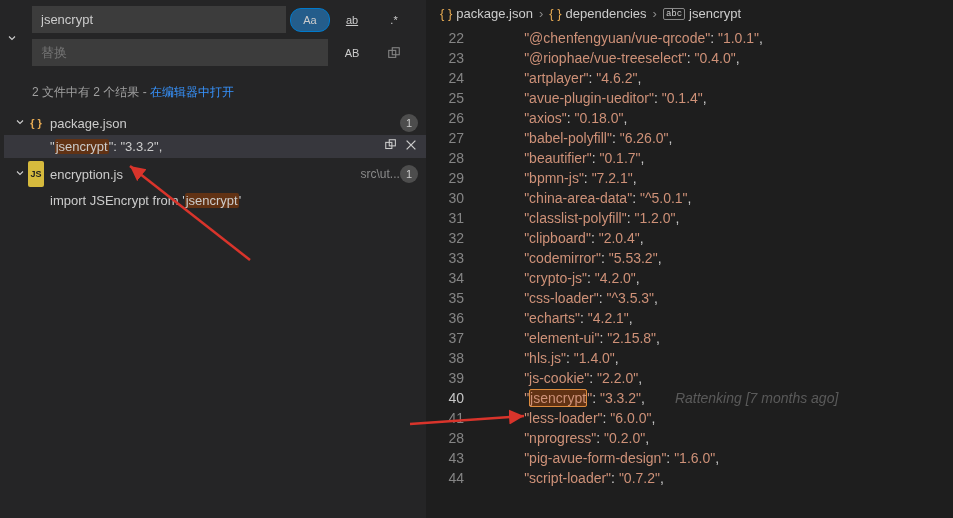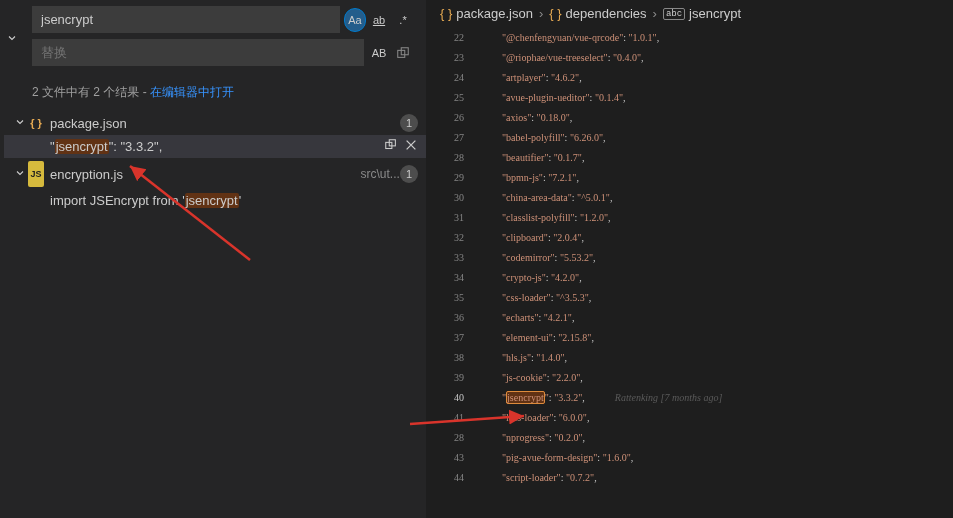--- a/index.html
+++ b/index.html
@@ -31,21 +31,21 @@
   flex: 1;
   background: #3c3c3c;
   border: 1px solid #3c3c3c;
   color: #cccccc;
   padding: 5px 8px;
   font-size: 13px;
   outline: none;
 }
 .search-options { display: flex; gap: 2px; margin-left: 4px; }
 .opt-btn {
-  width: 22px; height: 24px;
+  width: 40px; height: 24px;
   display: flex; align-items: center; justify-content: center;
   background: transparent;
   border: 1px solid transparent;
   border-radius: 11px;
   color: #cccccc;
   font-size: 11px;
   cursor: pointer;
 }
 .opt-btn.active { background: #245d8b; border-color: #007acc; }
 .results-summary {
@@ -113,23 +113,24 @@
   font-size: 13px;
   color: #8a8a8a;
   gap: 6px;
   border-bottom: 1px solid #1e1e1e;
 }
 .breadcrumb .bc-item { display: inline-flex; align-items: center; gap: 4px; color: #cccccc; }
 .breadcrumb .sep { color: #8a8a8a; }
 .editor {
   flex: 1;
   display: flex;
-  font-family: Liberation Serif, serif;
-  font-size: 10px;
+  font-family: Liberation Sans, sans-serif;
+  font-size: 14px;
   overflow: hidden;
+  gap: 11px;
 }
 .gutter {
   width: 56px;
   text-align: right;
   color: #858585;
   padding-right: 18px;
   user-select: none;
 }
 .gutter div { height: 20px; line-height: 20px; }
 .gutter .current { color: #c6c6c6; }

